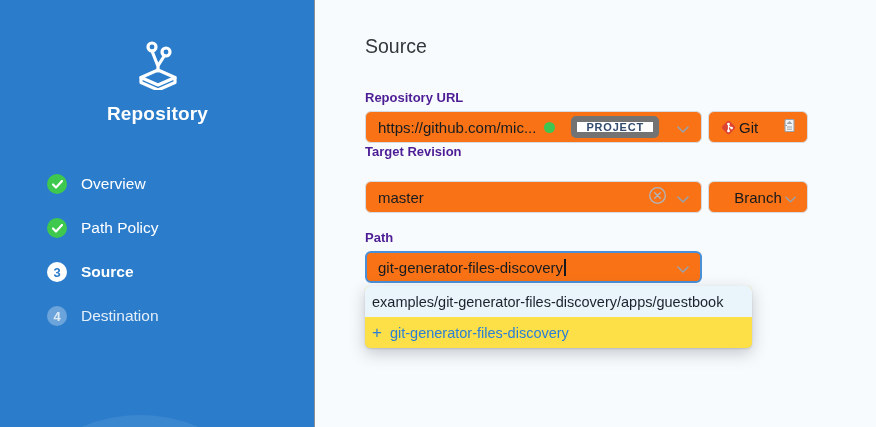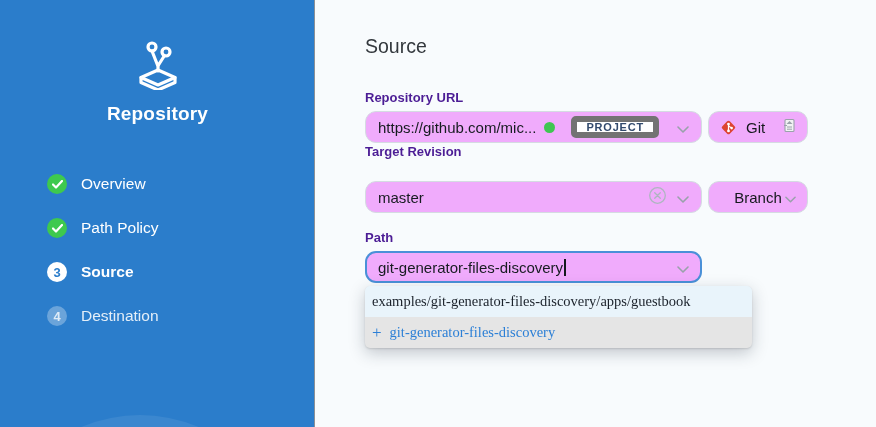--- a/index.html
+++ b/index.html
@@ -41,51 +41,50 @@
   .step.upcoming .step-label { color:rgba(255,255,255,.87); }
 
   
   .main { position:absolute; left:365px; top:0; width:460px; height:427px; }
   .page-title { position:absolute; left:0; top:35px; font-size:19.5px; font-weight:500; color:#33383d; }
   .field-label { position:absolute; left:0; font-size:13px; font-weight:700; color:#4c1d95; }
   .lbl-repo { top:90px; } .lbl-rev { top:144px; } .lbl-path { top:230px; }
 
   .inputbox {
     position:absolute; display:flex; align-items:center;
-    background:#f0abfc; border:1px solid #d5dbe2; border-radius:11px;
+    background:#f97316; border:1px solid #d5dbe2; border-radius:6px;
     height:32px; padding:0 12px; font-size:15px; color:#171c21;
   }
   .box-repo { left:0; top:111px; width:337px; }
   .box-rev  { left:0; top:181px; width:337px; }
   .box-path { left:0; top:251px; width:337px; border:2px solid #4a90d8; padding:0 11px; }
-  .box-git    { left:343px; top:111px; width:100px; gap:9px; padding:0 11px; cursor:pointer; }
+  .box-git    { left:343px; top:111px; width:100px; gap:2px; padding:0 11px; cursor:pointer; }
   .box-branch { left:343px; top:181px; width:100px; cursor:pointer; }
 
   .value-text { white-space:nowrap; overflow:hidden; }
   .green-dot { width:11px; height:11px; border-radius:50%; background:#3fc552; margin-left:8px; flex:0 0 11px; }
   .badge {
     margin-left:16px; height:22px; display:flex; align-items:center;
     border:6px solid #737373; border-radius:5px; padding:0 9px;
     font-size:11px; font-weight:700; letter-spacing:.8px; color:#324a6d; background:#fff;
   }
   .chev { margin-left:auto; flex:0 0 12px; cursor:pointer; }
   .clear-btn { margin-left:auto; margin-right:10px; flex:0 0 19px; cursor:pointer; }
   .clear-btn + .chev { margin-left:0; }
   .git-label { font-size:15px; color:#15191d; }
   .combo-icon { margin-left:auto; }
   .branch-label { flex:1; text-align:center; font-size:15px; color:#15191d; }
   .box-branch .chev { position:absolute; right:11px; margin:0; }
   .caret { width:1.5px; height:17px; background:#15191d; margin-left:1px; flex:0 0 1.5px; }
 
   
   .dropdown {
-    position:absolute; left:0; top:286px; width:387px; background:#e5e5e5;
+    position:absolute; left:0; top:286px; width:387px; background:#fde047;
     border-radius:5px; overflow:hidden;
     box-shadow:0 1px 2px rgba(0,0,0,.12), 0 5px 16px rgba(31,45,61,.25);
-    font-family:Liberation Serif, serif;
   }
   .opt { height:31px; display:flex; align-items:center; padding:0 7px; font-size:14.5px; cursor:pointer; white-space:nowrap; }
   .opt-suggestion { background:#e9f4fb; color:#1b222b; }
   .opt-create { color:#2b7fd6; gap:8px; }
   .plus-glyph { font-size:17px; font-weight:500; line-height:1; }
 </style>
 </head>
 <body>
 
 <div class="sidebar">

